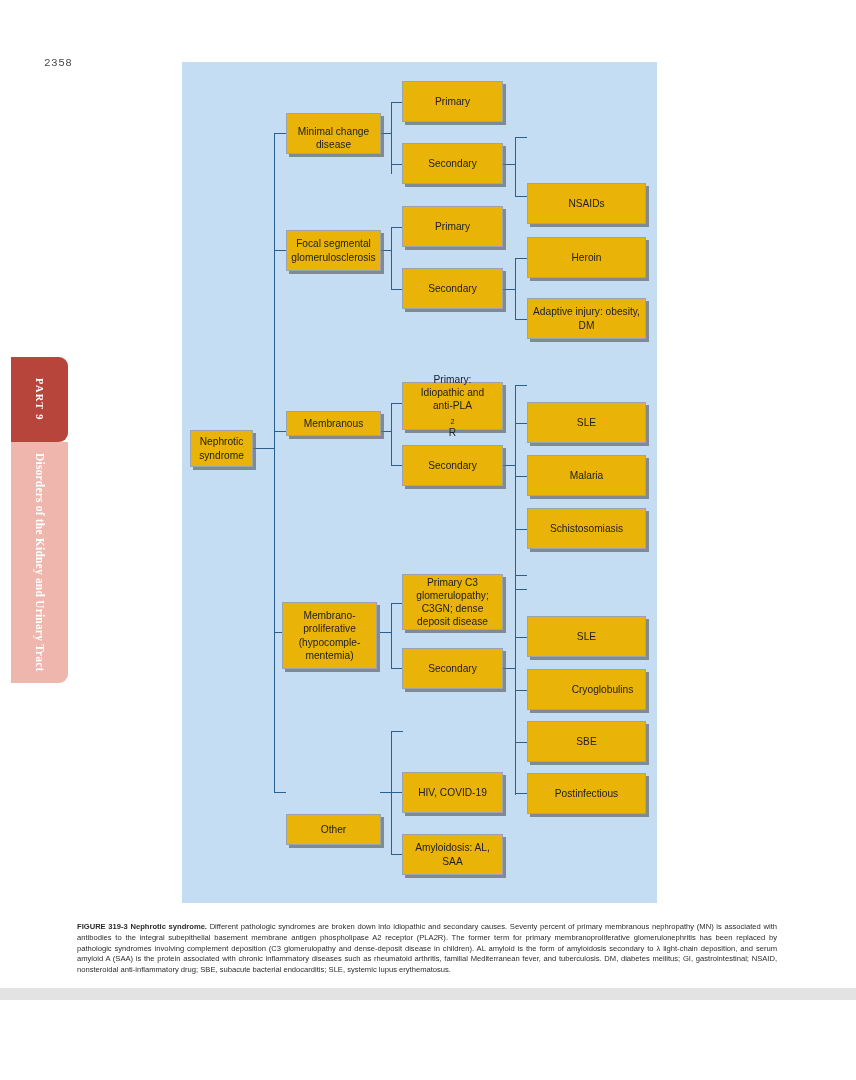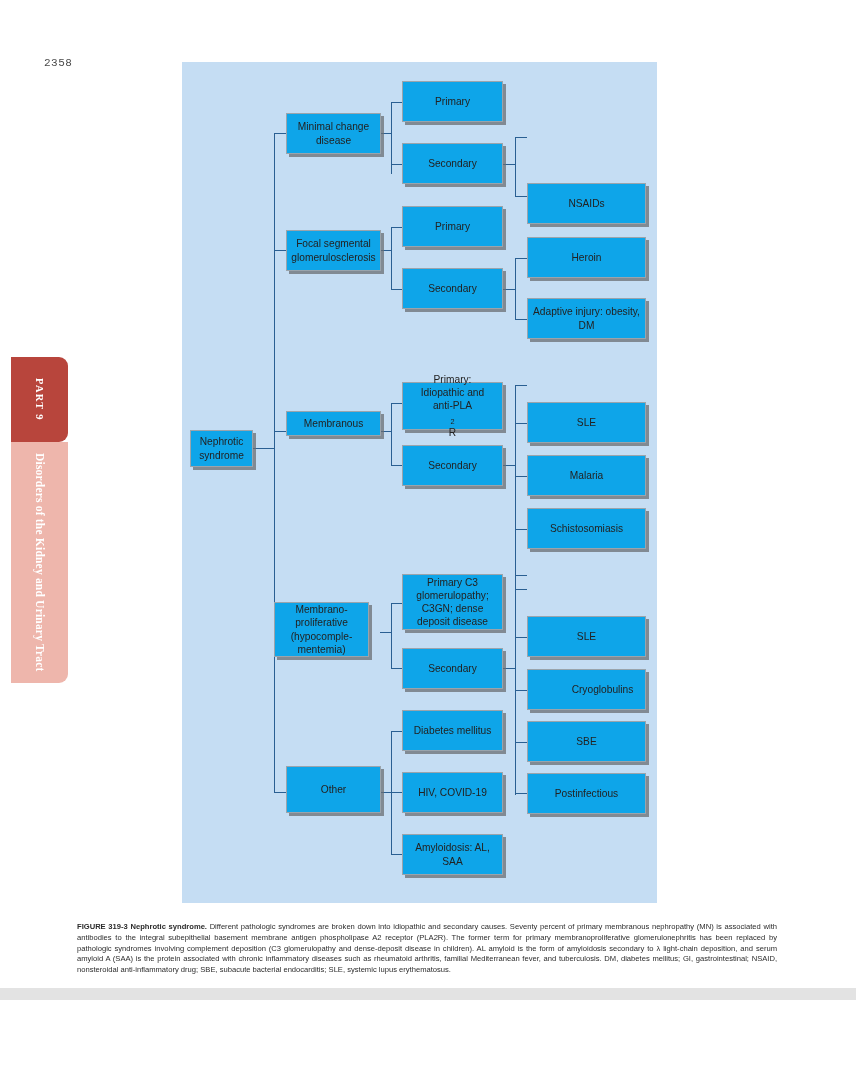--- a/index.html
+++ b/index.html
@@ -44,21 +44,21 @@
     display:flex;align-items:center;justify-content:center;
     font-size:11.5px;letter-spacing:.2px;
   }
   
   #figure-panel{
     position:absolute;left:182px;top:62px;width:475px;height:841px;
     background:#c5ddf3;
   }
   .node{
     position:absolute;
-    background:#0ea5e9;
+    background:#eab308;
     border:1px solid #9aa4ac;
     box-shadow:3px 3px 0 0 rgba(105,110,115,.75);
     display:flex;align-items:center;justify-content:center;
     text-align:center;
     font-family:"Liberation Sans", sans-serif;
     font-size:10.2px;color:#222;line-height:1.28;
     box-sizing:border-box;padding:2px 4px;
   }
   .node span{display:block;}
   sub{font-size:.72em;vertical-align:-0.22em;}
@@ -156,33 +156,33 @@
   <div class="ln lnh" style="left:198px;top:730px;width:12px;"></div>
   <div class="ln lnv" style="left:209px;top:669px;height:124px;"></div>
   <div class="ln lnh" style="left:209px;top:669px;width:12px;"></div>
   <div class="ln lnh" style="left:209px;top:730px;width:12px;"></div>
   <div class="ln lnh" style="left:209px;top:792px;width:12px;"></div>
 
   <div class="node" style="left:8px;top:368px;width:63px;height:37px;">
     <span>Nephrotic syndrome</span>
   </div>
 
-  <div class="node" style="left:104px;top:51px;width:95px;height:41px;">
+  <div class="node" style="left:104px;top:51px;width:95px;height:41px;align-items:flex-end;">
     <span>Minimal change disease</span>
   </div>
   <div class="node" style="left:104px;top:168px;width:95px;height:41px;">
     <span>Focal segmental glomerulosclerosis</span>
   </div>
   <div class="node" style="left:104px;top:349px;width:95px;height:25px;">
     <span>Membranous</span>
   </div>
-  <div class="node" style="left:92px;top:540px;width:95px;height:55px;">
+  <div class="node" style="left:100px;top:540px;width:95px;height:67px;">
     <span>Membrano-proliferative (hypocomple-mentemia)</span>
   </div>
-  <div class="node" style="left:104px;top:704px;width:95px;height:47px;">
+  <div class="node" style="left:104px;top:752px;width:95px;height:31px;">
     <span>Other</span>
   </div>
 
   <div class="node" style="left:220px;top:19px;width:101px;height:41px;">
     <span>Primary</span>
   </div>
   <div class="node" style="left:220px;top:81px;width:101px;height:41px;">
     <span>Secondary</span>
   </div>
 
@@ -202,23 +202,20 @@
     <span>Secondary</span>
   </div>
 
   <div class="node" style="left:220px;top:512px;width:101px;height:56px;">
     <span>Primary C3 glomerulopathy; C3GN; dense deposit disease</span>
   </div>
   <div class="node" style="left:220px;top:586px;width:101px;height:41px;">
     <span>Secondary</span>
   </div>
 
-  <div class="node" style="left:220px;top:648px;width:101px;height:41px;">
-    <span>Diabetes mellitus</span>
-  </div>
   <div class="node" style="left:220px;top:710px;width:101px;height:41px;">
     <span>HIV, COVID-19</span>
   </div>
   <div class="node" style="left:220px;top:772px;width:101px;height:41px;">
     <span>Amyloidosis: AL, SAA</span>
   </div>
 
   <div class="node" style="left:345px;top:121px;width:119px;height:41px;">
     <span>NSAIDs</span>
   </div>

